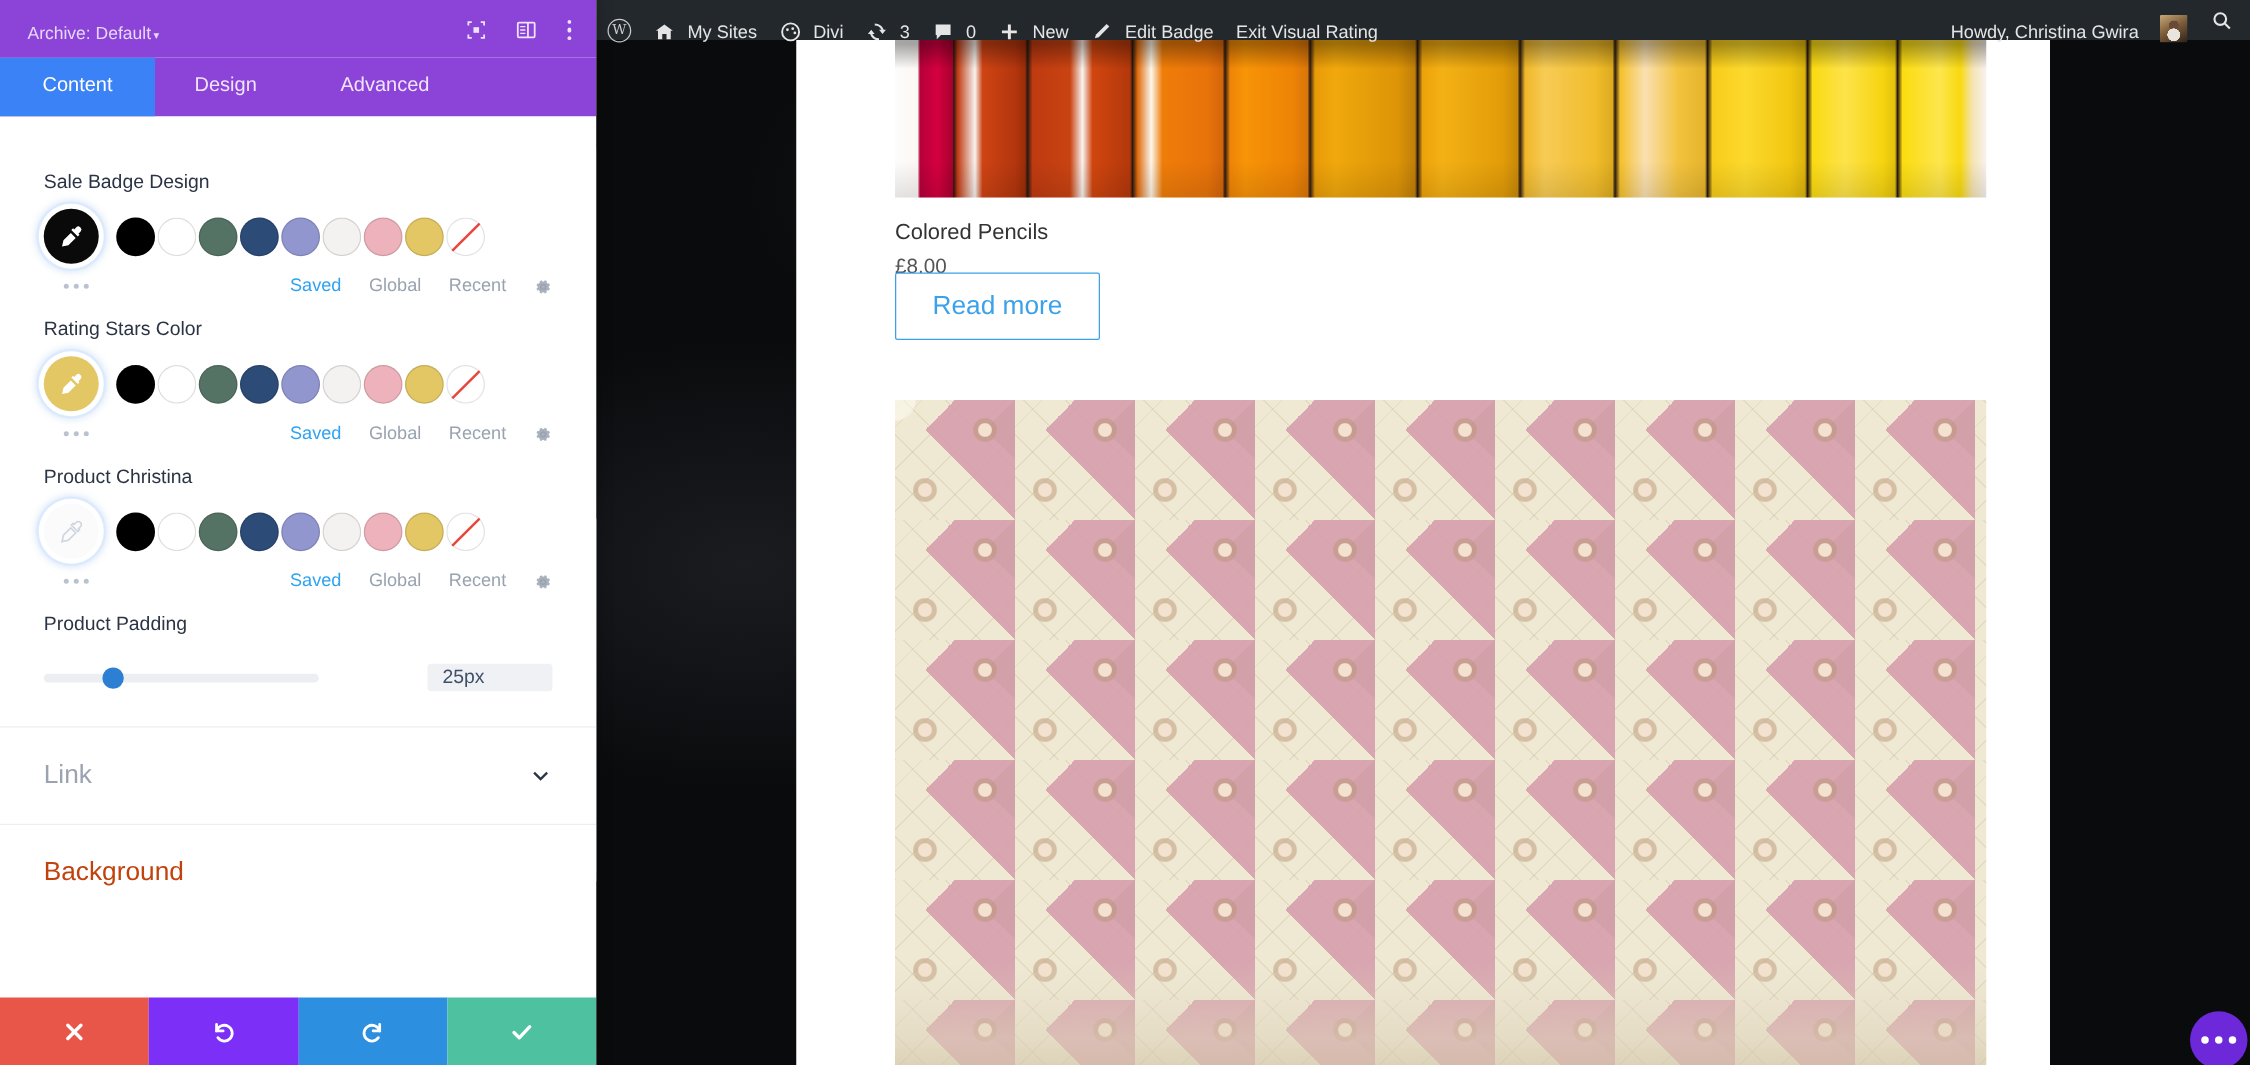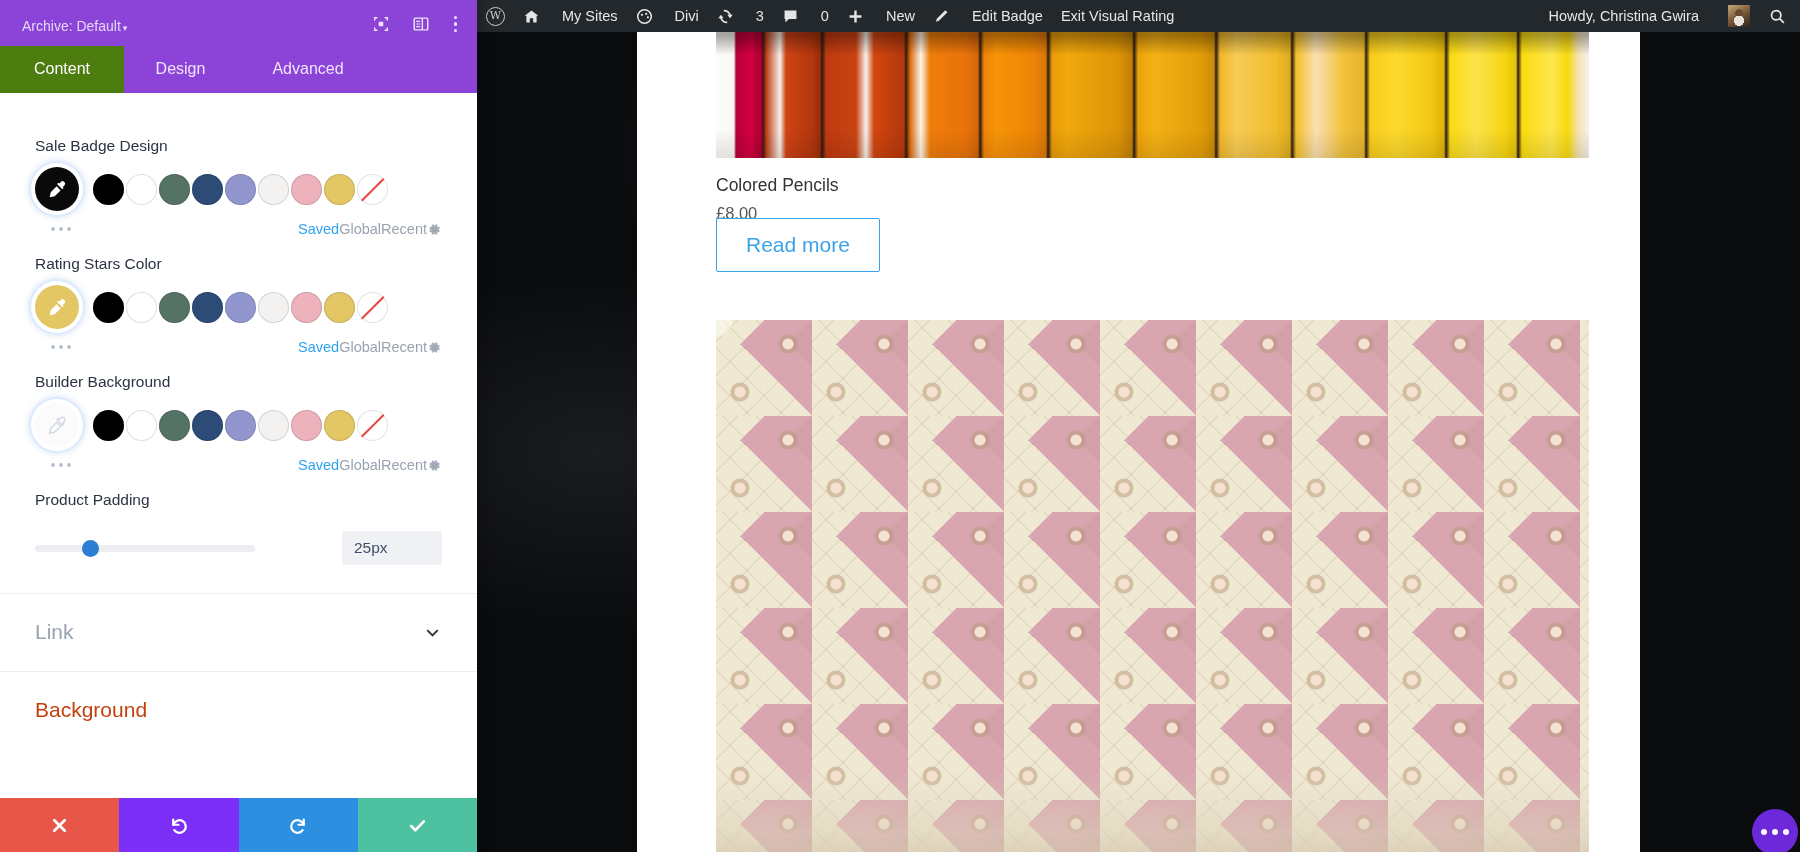--- a/index.html
+++ b/index.html
@@ -12,21 +12,21 @@
   #root { position: relative; width: 1800px; height: 852px; }
 
   
   .adminbar {
     position: absolute; left: 477px; top: 0; right: 0; height: 32px;
     background: #23282d; color: #e5e5e5;
     display: flex; align-items: center;
     font-size: 14.5px; z-index: 40;
   }
   .ab-item {
-    display: flex; align-items: center; gap: 22px;
+    display: flex; align-items: flex-end; gap: 10px;
     height: 35px; padding: 0 9px; color: #e5e5e5; white-space: nowrap;
   }
   .ab-item .lbl { line-height: 1; }
   .ab-right { margin-left: auto; display: flex; align-items: center; }
   .wp-logo-ic { width: 19px; height: 19px; border-radius: 50%;
     border: 1.7px solid #c9ccce; position: relative; flex: none; }
   .wp-logo-ic::before { content: "W"; position: absolute; inset: 0;
     font-size: 11px; line-height: 15px; text-align: center; color: #c9ccce;
     font-family: "DejaVu Serif", serif; }
   .ic { width: 17px; height: 17px; flex: none; display: block; }
@@ -154,21 +154,21 @@
   .head-icons { position: absolute; right: 18px; top: 14px; display: flex; align-items: center; gap: 22px; }
   .hic { width: 18px; height: 18px; color: #efe3fb; cursor: pointer; }
   .kebab { display: flex; flex-direction: column; gap: 3px; cursor: pointer; padding: 2px; }
   .kebab i { width: 3.4px; height: 3.4px; border-radius: 50%; background: #efe3fb; display: block; }
 
   .tabs { display: flex; background: #8b44d7; }
   .tab { padding: 14px 0 15px; color: #f0e4fc; font-size: 16px; text-align: center; cursor: pointer; }
   .tab.t0 { width: 124px; }
   .tab.t1 { width: 113px; }
   .tab.t2 { width: 142px; }
-  .tab.active { background: #4d7c0f; color: #fff; }
+  .tab.active { background: #3b82f6; color: #fff; }
 
   .panel-body { position: absolute; left: 0; top: 119px; right: 0; bottom: 54px; background: #fff; }
   .field { padding: 0 35px; }
   .field-label { font-size: 15.5px; color: #2b3444; padding: 18px 0 12px; }
 
   .swatch-row { display: flex; align-items: center; gap: 0; }
   .sw { width: 31px; height: 31px; border-radius: 50%; margin-right: 2px; flex: none; cursor: pointer; }
   .sw.ring { box-shadow: inset 0 0 0 1px rgba(0,0,0,.13); }
   .current {
     width: 44px; height: 44px; border-radius: 50%; flex: none; margin-right: 14px;
@@ -185,36 +185,36 @@
   }
   .sw.none::before { background: #e8453c; transform: rotate(-45deg); }
   .sw.none::after {
     background: repeating-linear-gradient(90deg, #e6e6e6 0 3px, transparent 3px 6px);
     height: 31px; top: 0; transform: none; z-index: -1;
   }
 
   .sub-row { display: flex; align-items: center; padding: 10px 0 0; }
   .dots3 { display: flex; gap: 4px; margin-left: 16px; }
   .dots3 i { width: 4px; height: 4px; border-radius: 50%; background: #b9c2cf; display: block; }
-  .sub-links { margin-left: auto; display: flex; align-items: center; }
+  .sub-links { margin-left: auto; display: flex; align-items: center; gap: 22px; }
   .slink { font-size: 14.5px; color: #99a3b0; cursor: pointer; }
   .slink.on { color: #2ea3f2; }
   .gear { width: 15px; height: 15px; color: #9aa3b0; cursor: pointer; }
 
   .slider-row { display: flex; align-items: center; padding-top: 10px; }
   .track {
     position: relative; width: 220px; height: 7px; border-radius: 4px;
     background: #eceef1; cursor: pointer;
   }
   .thumb {
     position: absolute; top: 50%; left: 25%; width: 17px; height: 17px;
     margin: -8.5px 0 0 -8.5px; border-radius: 50%; background: #2d7fd4; cursor: pointer;
   }
   .num-box {
-    margin-left: auto; width: 100px; height: 34px; background: #eff1f4;
+    margin-left: auto; width: 100px; height: 22px; background: #eff1f4;
     border-radius: 3px; display: flex; align-items: center;
     padding: 0 12px; font-size: 15.5px; color: #41506a; cursor: text;
   }
 
   .sep { height: 1px; background: #eceef1; margin-top: 28px; }
   .accordion {
     display: flex; align-items: center; justify-content: space-between;
     padding: 26px 35px 27px; cursor: pointer;
   }
   .acc-title { font-size: 21px; color: #9aa3af; }
@@ -423,21 +423,21 @@
             <span class="slink">Recent</span>
             <svg class="gear" viewBox="0 0 20 20" fill="currentColor">
               <path d="M10 6.6a3.4 3.4 0 1 0 0 6.8 3.4 3.4 0 0 0 0-6.8zm0 5.1a1.7 1.7 0 1 1 0-3.4 1.7 1.7 0 0 1 0 3.4z"></path>
               <path d="M17.3 11.6 16 11a6.5 6.5 0 0 0 0-2l1.3-.6-.9-2.2-1.4.4a6.6 6.6 0 0 0-1.4-1.4l.4-1.4L11.8 3 11 4.3a6.5 6.5 0 0 0-2 0L8.4 3l-2.2.9.4 1.4A6.6 6.6 0 0 0 5.2 6.7l-1.4-.4-.9 2.2L4.2 9a6.5 6.5 0 0 0 0 2l-1.3.6.9 2.2 1.4-.4a6.6 6.6 0 0 0 1.4 1.4l-.4 1.4 2.2.9.6-1.3a6.5 6.5 0 0 0 2 0l.6 1.3 2.2-.9-.4-1.4a6.6 6.6 0 0 0 1.4-1.4l1.4.4z" opacity=".85"></path>
             </svg>
           </span>
         </div>
       </div>
 
       <div class="field">
-        <div class="field-label">Builder Background</div>
+        <div class="field-label">Product Christina</div>
         <div class="swatch-row">
           <span class="current" id="cur2" style="background: rgb(251, 251, 251);">
             <svg viewBox="0 0 24 24" fill="none" stroke="#cfd6e0" stroke-width="1.5">
               <path d="M19.5 3.2a2.4 2.4 0 0 0-3.4 0l-2 2-1-1-1.6 1.6 5.9 5.9L19 10.1l-1-1 2-2a2.4 2.4 0 0 0 0-3.4zM11 8.4 4.3 15.1 3 20.9l5.8-1.3L15.5 13z"></path>
             </svg>
           </span>
           <span class="sw ring" id="p2-0" style="background: rgb(0, 0, 0);"></span>
           <span class="sw ring" id="p2-1" style="background: rgb(255, 255, 255);"></span>
           <span class="sw ring" id="p2-2" style="background: rgb(85, 115, 101);"></span>
           <span class="sw ring" id="p2-3" style="background: rgb(45, 75, 119);"></span>

